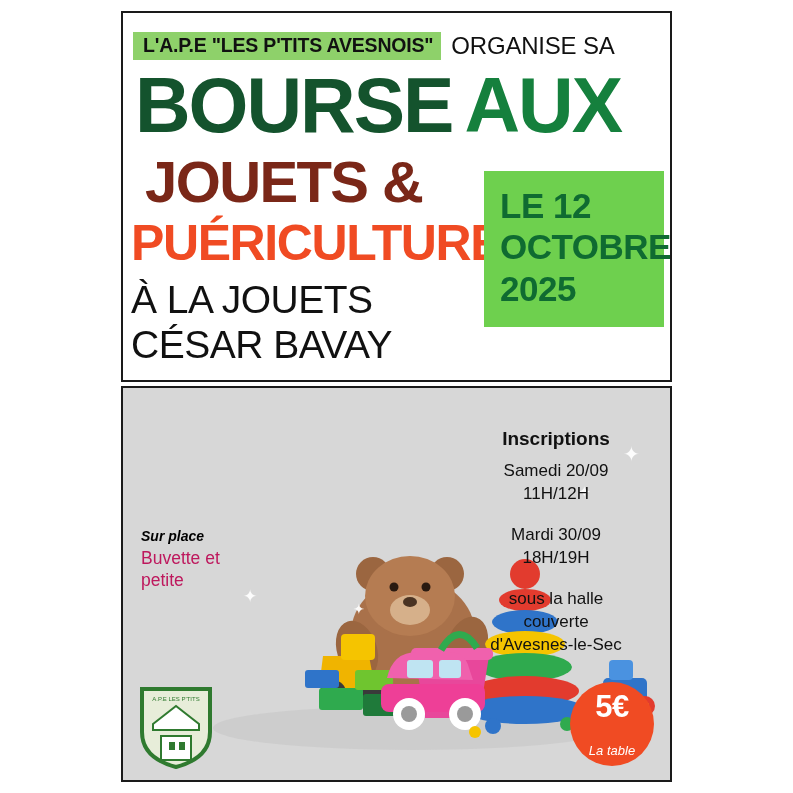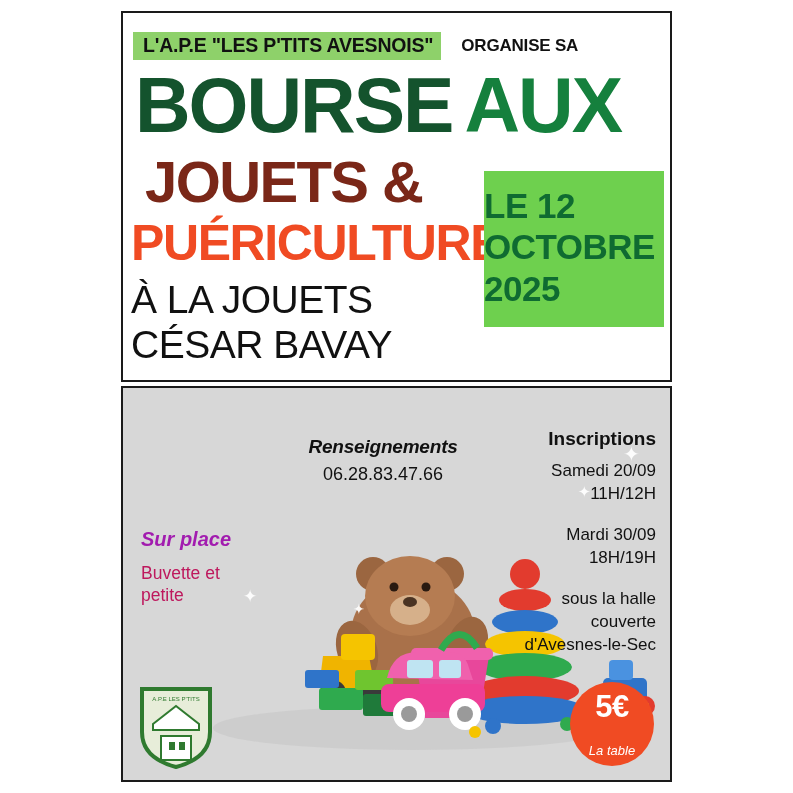--- a/index.html
+++ b/index.html
@@ -47,24 +47,24 @@
     font-weight: bold;
     font-size: 19.5px;
     letter-spacing: -0.2px;
     padding: 4px 8px 5px 10px;
     line-height: 1;
     white-space: nowrap;
     margin-left: 10px;
   }
   .organise-sa {
     color: #111111;
-    font-weight: bold;
-    font-size: 17px;
+    font-weight: normal;
+    font-size: 24px;
     letter-spacing: -0.2px;
-    padding-left: 20px;
+    padding-left: 10px;
     white-space: nowrap;
   }
 
   .line-bourse {
     position: absolute;
     left: 12px;
     top: 54px;
     width: 530px;
     font-size: 77px;
     font-weight: bold;
@@ -112,21 +112,21 @@
   }
 
   .date-box {
     position: absolute;
     right: 6px;
     top: 158px;
     width: 180px;
     height: 156px;
     background: #6ed04e;
     box-sizing: border-box;
-    padding: 14px 0 0 0;
+    padding: 14px 0 0 16px;
   }
   .date-box .dline {
     color: #0f6b31;
     font-weight: bold;
     font-size: 35px;
     line-height: 1.18;
     letter-spacing: -0.5px;
     white-space: nowrap;
   }
 
@@ -161,21 +161,21 @@
     font-size: 18px;
     color: #111111;
     margin-top: 6px;
   }
 
   .inscriptions {
     position: absolute;
     right: 14px;
     top: 40px;
     width: 200px;
-    text-align: right;
+    text-align: center;
   }
   .inscriptions .ititle {
     font-weight: bold;
     font-size: 19px;
     color: #111111;
     margin-bottom: 10px;
   }
   .inscriptions .iline {
     font-size: 17px;
     color: #111111;
@@ -185,23 +185,23 @@
 
   .surplace {
     position: absolute;
     left: 18px;
     top: 140px;
     width: 150px;
   }
   .surplace .stitle {
     font-weight: bold;
     font-style: italic;
-    font-size: 20px;
-    color: #a21caf;
-    margin-bottom: 12px;
+    font-size: 14px;
+    color: #000000;
+    margin-bottom: 4px;
   }
   .surplace .sline {
     font-size: 17.5px;
     color: #be185d;
     line-height: 1.25;
   }
 
   .price-circle {
     position: absolute;
     right: 16px;
@@ -355,24 +355,20 @@
       <circle cx="370" cy="338" r="8" fill="#2f74c9"></circle>
       <circle cx="352" cy="344" r="6" fill="#f5c400"></circle>
       <circle cx="444" cy="336" r="7" fill="#2faa4e"></circle>
     </svg>
 
     <span class="sparkle" style="left:500px; top:56px;">✦</span>
     <span class="sparkle" style="left:455px; top:96px; font-size:15px;">✦</span>
     <span class="sparkle" style="left:120px; top:200px; font-size:17px;">✦</span>
     <span class="sparkle" style="left:230px; top:214px; font-size:14px;">✦</span>
 
-    <div class="renseignements">
-      <div class="rtitle">Renseignements</div>
-      <div class="rphone">06.28.83.47.66</div>
-    </div>
 
     <div class="inscriptions">
       <div class="ititle">Inscriptions</div>
       <div class="iline">Samedi 20/09</div>
       <div class="iline">11H/12H</div>
       <div class="igap"></div>
       <div class="iline">Mardi 30/09</div>
       <div class="iline">18H/19H</div>
       <div class="igap"></div>
       <div class="iline">sous la halle</div>

